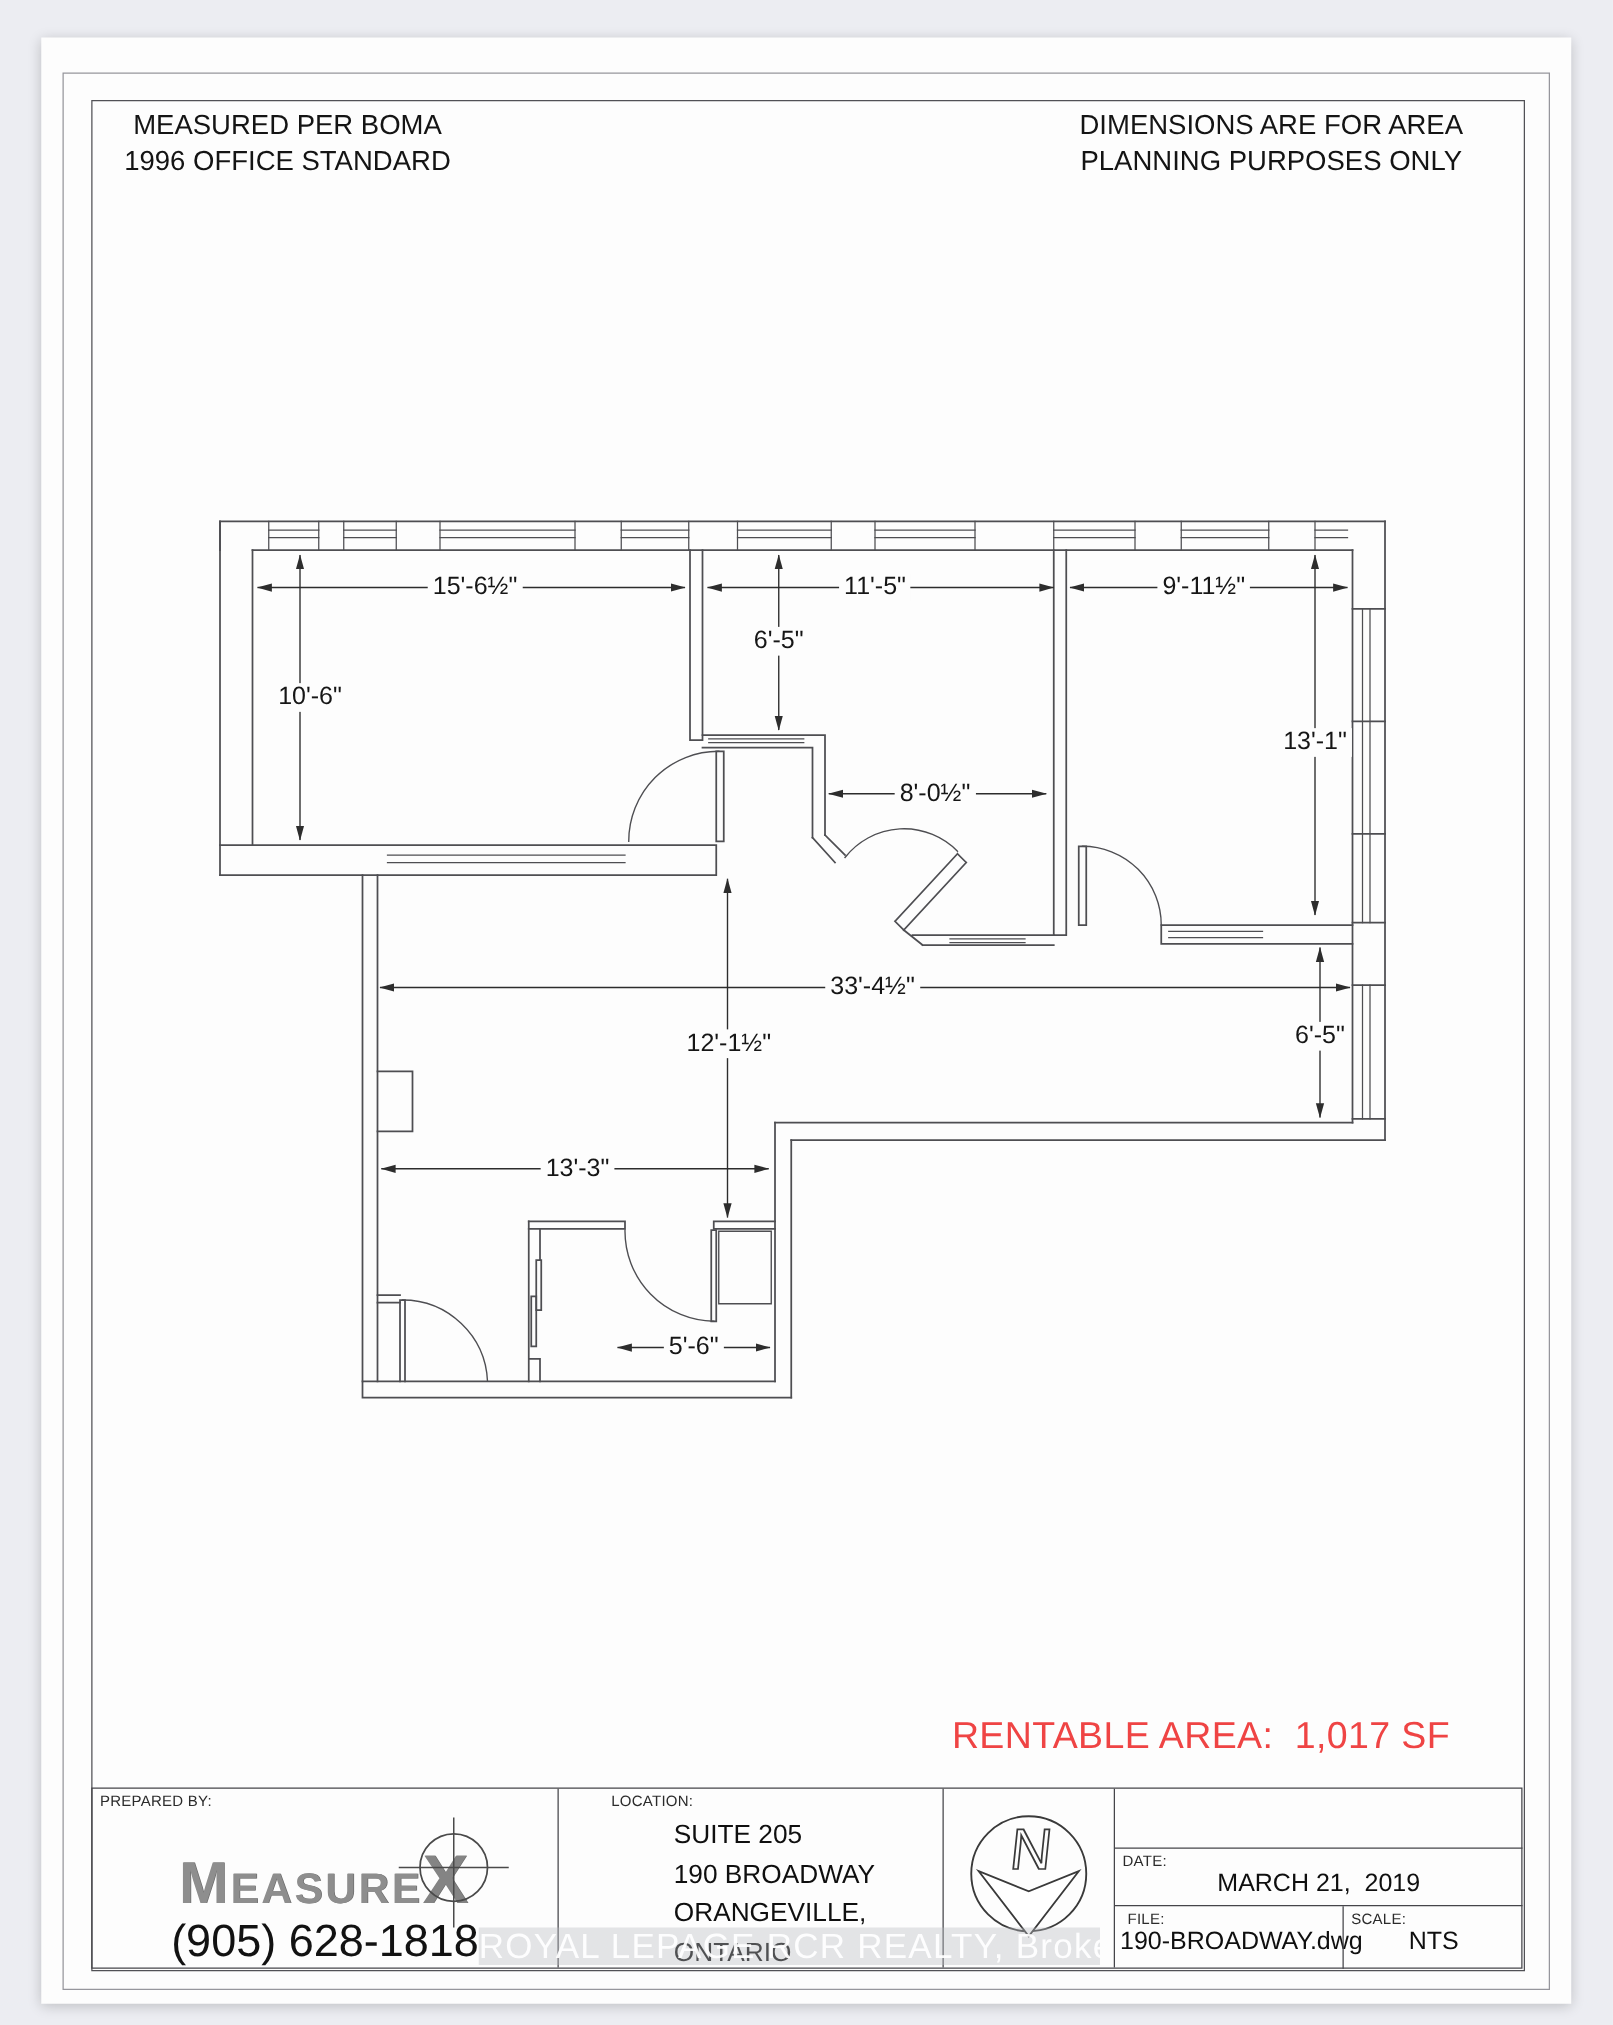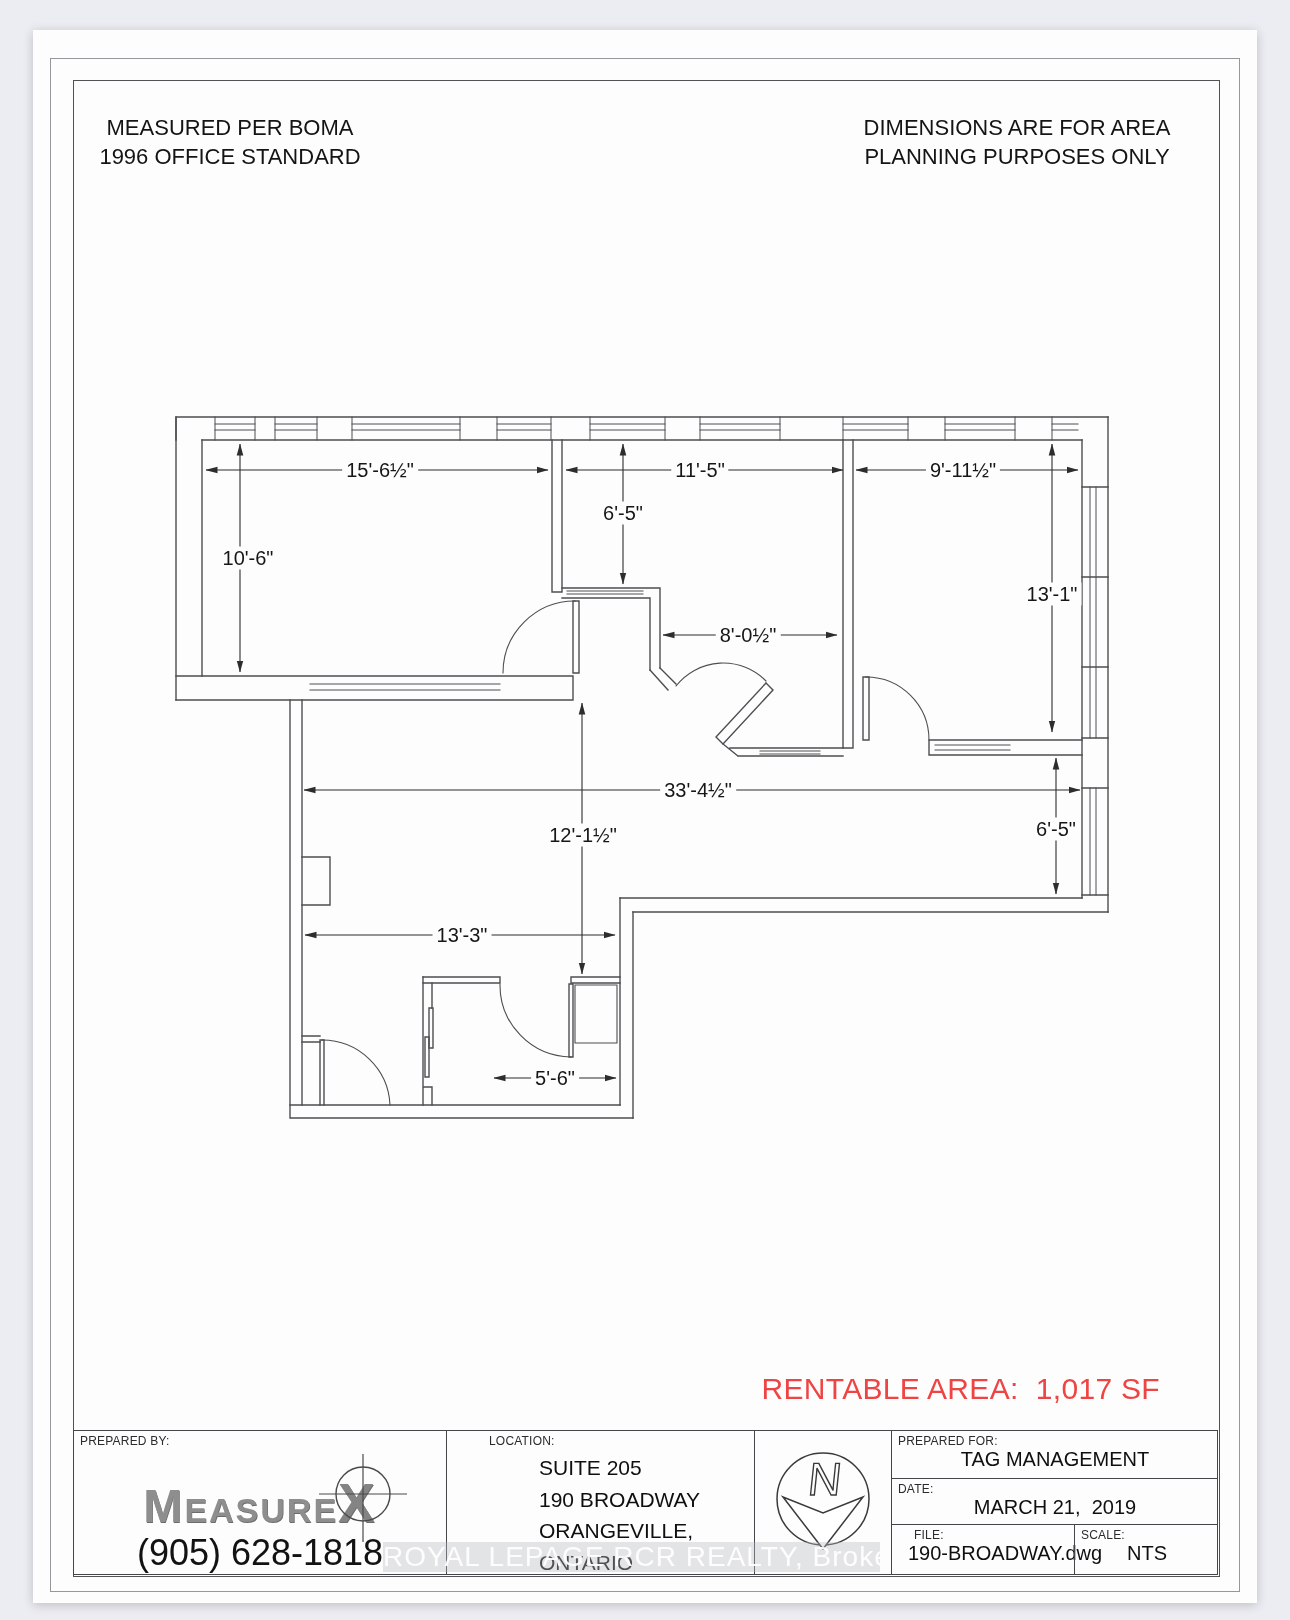--- a/index.html
+++ b/index.html
@@ -1,41 +1,41 @@
 <!DOCTYPE html>
 <html><head>
 <meta charset="utf-8">
 <style>
   html,body{margin:0;padding:0;background:#e9eaef;font-family:"Liberation Sans","DejaVu Sans",sans-serif;}
   .screen{position:relative;width:1290px;height:1620px;background:#ecedf2;overflow:hidden;}
   .page{position:absolute;left:33px;top:30px;width:1224px;height:1573px;background:#fdfdfd;
         box-shadow:0 2px 10px rgba(0,0,0,.20);}
   .outer-frame{position:absolute;left:17px;top:28px;width:1188px;height:1532px;border:1px solid #96969c;}
   .inner-frame{position:absolute;left:40px;top:50px;width:1145px;height:1495px;border:1px solid #515156;}
-  .note{position:absolute;font-size:22px;color:#141414;text-align:center;line-height:1.3;margin-top:28px;}
+  .note{position:absolute;font-size:22px;color:#141414;text-align:center;line-height:1.3;}
   .plan-svg{position:absolute;left:0;top:0;}
   .dim-label{position:absolute;transform:translate(-50%,-50%);background:#fdfdfd;padding:0 4px;
              font-size:20px;color:#161616;white-space:nowrap;}
   .rentable{position:absolute;left:600px;top:1342px;width:527px;text-align:right;font-size:30px;
             color:#ef4444;white-space:pre;letter-spacing:.3px;}
   
   .tb{position:absolute;left:40px;top:1400px;width:1145px;height:145px;border:1px solid #45454a;box-sizing:border-box;}
   .tb-cell{position:absolute;top:0;height:100%;box-sizing:border-box;border-left:1px solid #45454a;}
   .tb-cell.first{border-left:none;}
   .tb-label{font-size:12px;color:#2b2b2b;padding:3px 0 0 6px;letter-spacing:.2px;}
   .c1{left:0;width:372px;}
   .c2{left:372px;width:308px;padding-left:36px;}
   .c3{left:680px;width:137px;}
   .c4{left:817px;width:327px;}
   .row{position:absolute;left:0;width:100%;box-sizing:border-box;}
   .r1{top:0;height:47px;}
   .r2{top:47px;height:46px;border-top:1px solid #45454a;}
   .r3{top:93px;height:51px;border-top:1px solid #45454a;}
   .half{position:absolute;top:0;height:100%;box-sizing:border-box;}
-  .hf1{left:16px;width:182px;}
+  .hf1{left:4px;width:182px;}
   .hf2{left:182px;width:145px;border-left:1px solid #45454a;}
   .tb-val{text-align:center;font-size:20px;color:#0f0f0f;white-space:pre;}
   .logo-block{margin-top:28px;text-align:center;color:#8e8e8e;}
   .logo-line{font-weight:bold;line-height:1;display:inline-block;position:relative;
              text-shadow:0.6px 0.6px 0 #6c6c6c;letter-spacing:2px;}
   .lg-m{font-size:47px;}
   .lg-rest{font-size:34px;}
   .lg-x{font-size:55px;position:relative;color:#848484;}
   .crosshair{position:absolute;left:-25px;top:-22px;pointer-events:none;}
   .phone{font-size:36px;color:#121212;margin-top:1px;text-align:center;}
@@ -198,24 +198,20 @@
       </div>
     </div>
     <div class="tb-cell c3">
       <svg width="120" height="130" viewBox="-60 -62 120 130" style="display:block;margin:6px auto 0;">
         <circle cx="0" cy="0" r="46" fill="none" stroke="#3a3a3a" stroke-width="1.5"></circle>
         <path d="M-40,-2 L0,50 L40,-2 L0,14 Z" fill="#ffffff" stroke="#3a3a3a" stroke-width="1.5"></path>
         <text x="0" y="-4" text-anchor="middle" font-size="46" font-family="Liberation Sans, sans-serif" fill="none" stroke="#3a3a3a" stroke-width="1.4" transform="skewX(-6)">N</text>
       </svg>
     </div>
     <div class="tb-cell c4">
-      <div class="row r1">
-        <div class="tb-label">PREPARED FOR:</div>
-        <div class="tb-val">TAG MANAGEMENT</div>
-      </div>
       <div class="row r2">
         <div class="tb-label">DATE:</div>
         <div class="tb-val">MARCH 21,  2019</div>
       </div>
       <div class="row r3">
         <div class="half hf1">
           <div class="tb-label">FILE:</div>
           <div class="tb-val">190-BROADWAY.dwg</div>
         </div>
         <div class="half hf2">

